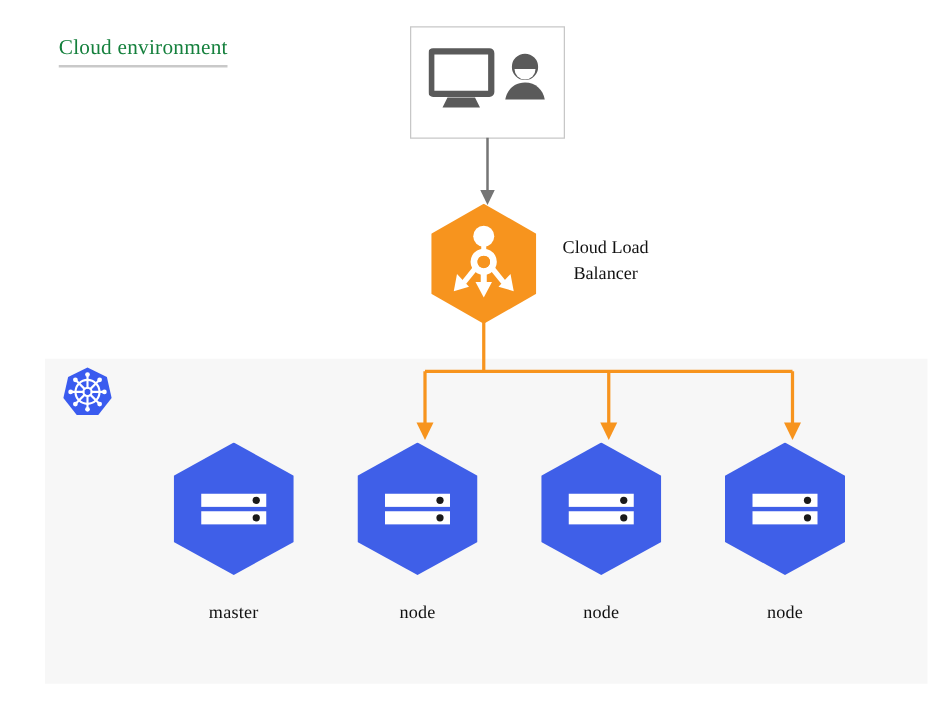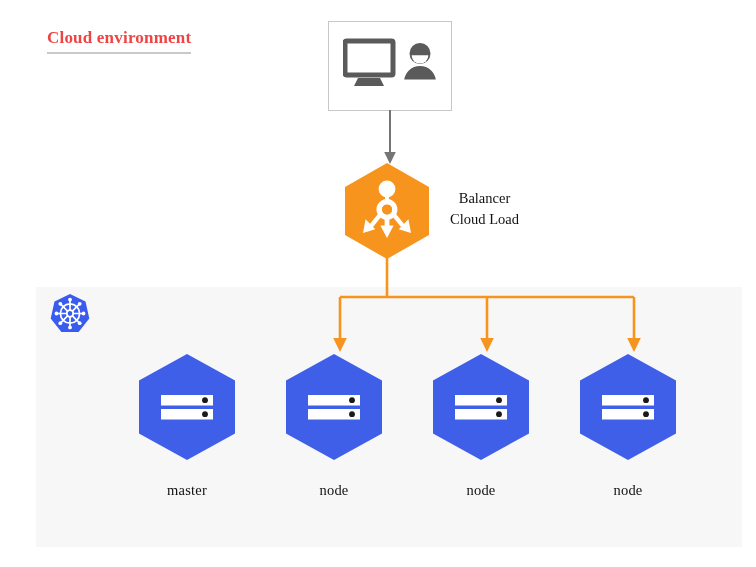--- a/index.html
+++ b/index.html
@@ -19,26 +19,25 @@
     overflow: hidden;
   }
 
   
   .section-title {
     position: absolute;
     left: 47px;
     top: 28px;
     font-family: "Liberation Serif", "DejaVu Serif", serif;
     font-size: 17px;
-    color: #ef4444;
+    color: #15803d;
     letter-spacing: 0.2px;
     white-space: nowrap;
     padding-bottom: 4px;
     border-bottom: 2px solid #c9c9c9;
-    font-weight: bold;
   }
 
   
   .client-box {
     position: absolute;
     left: 328px;
     top: 21px;
     width: 124px;
     height: 90px;
     border: 1px solid #c7c7c7;
@@ -206,22 +205,22 @@
         <path d="M34.6 49 L24.5 61.5 L27.8 64.2 L37.9 51.7 Z"></path>
         <polygon points="18,70 20.6,56.2 30.2,66.3"></polygon>
         <path d="M49.4 49 L59.5 61.5 L56.2 64.2 L46.1 51.7 Z"></path>
         <polygon points="66,70 53.8,66.3 63.4,56.2"></polygon>
       </g>
       <circle cx="42" cy="46.5" r="5" fill="#f7941e"></circle>
     </svg>
   </div>
 
   <div class="lb-label">
+    <div>Cloud Load</div>
     <div>Balancer</div>
-    <div>Cloud Load</div>
   </div>
 
   <div class="connector-tree">
     <svg width="330" height="102" viewBox="0 0 330 102" aria-hidden="true">
       <g stroke="#f7941e" stroke-width="2.6" fill="none">
         <line x1="67" y1="0" x2="67" y2="41"></line>
         <line x1="20" y1="41" x2="314" y2="41"></line>
         <line x1="20" y1="41" x2="20" y2="84"></line>
         <line x1="167" y1="41" x2="167" y2="84"></line>
         <line x1="314" y1="41" x2="314" y2="84"></line>

